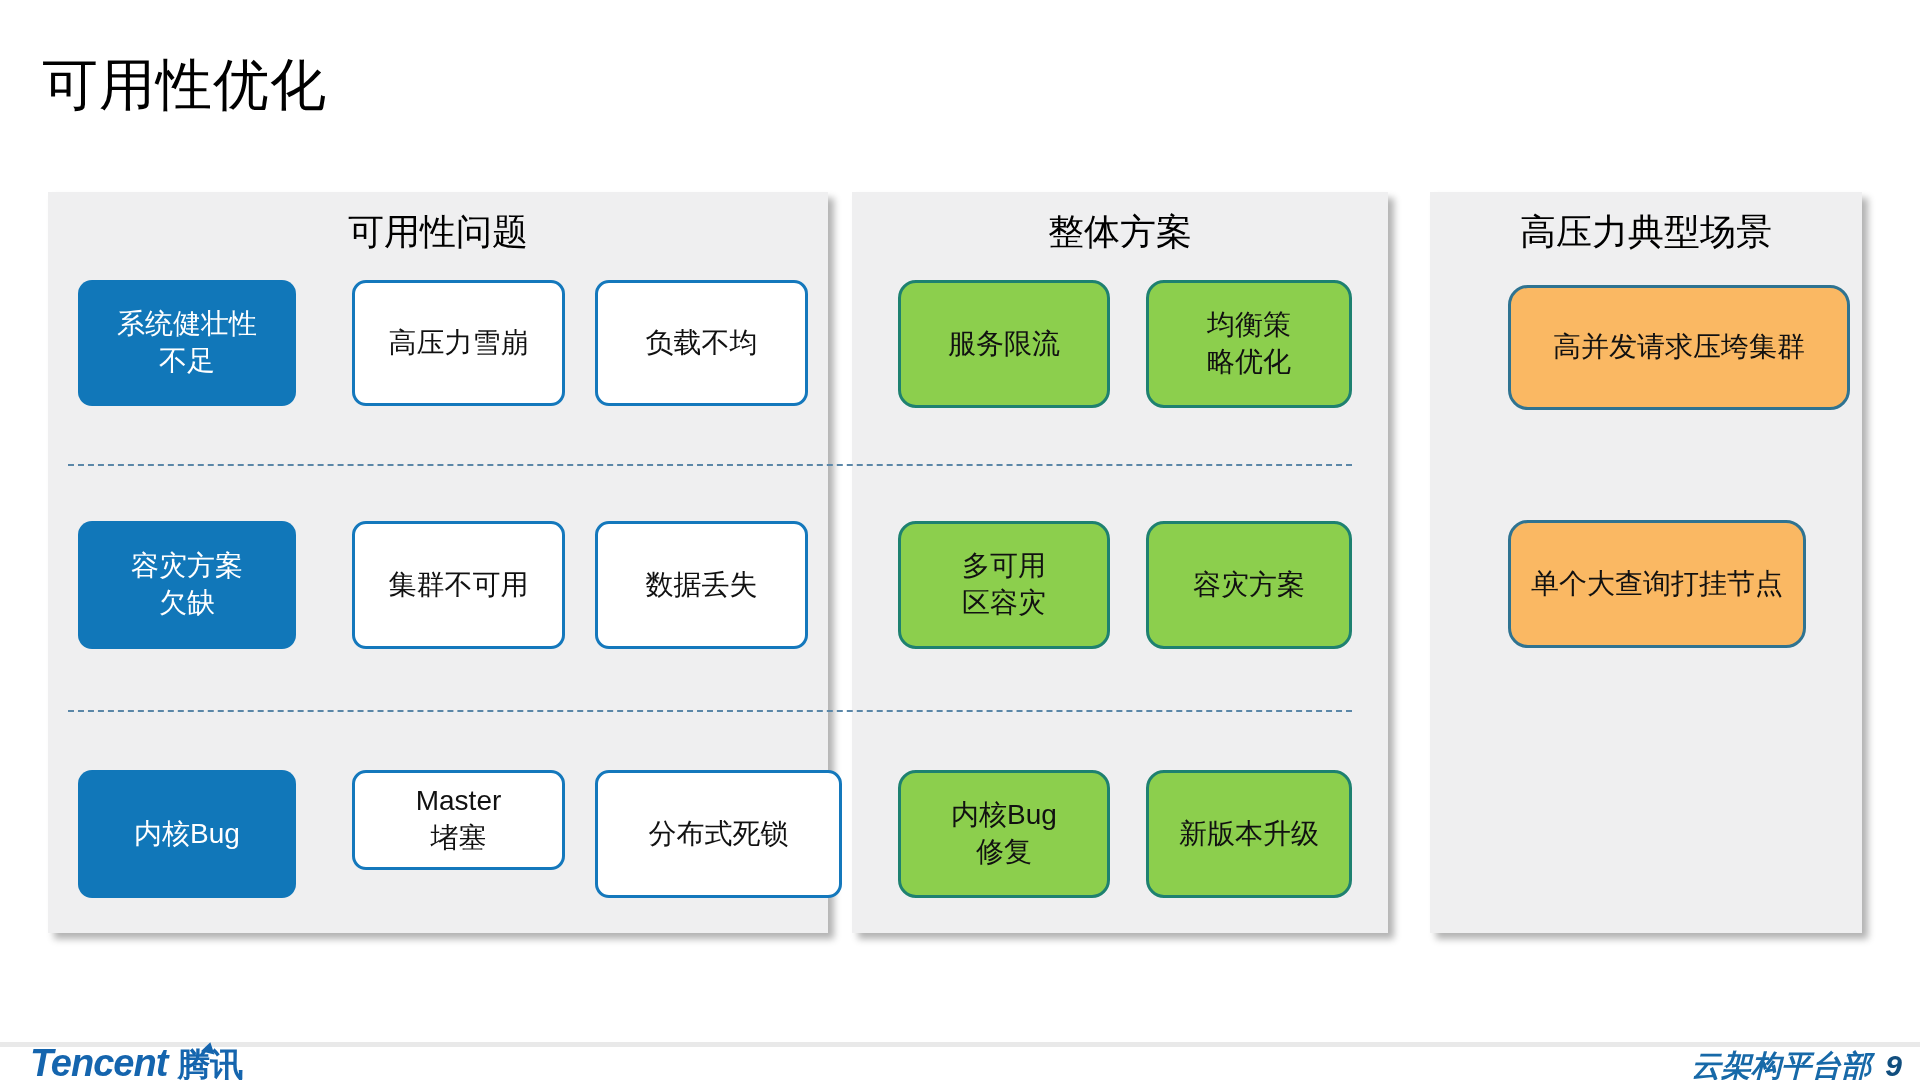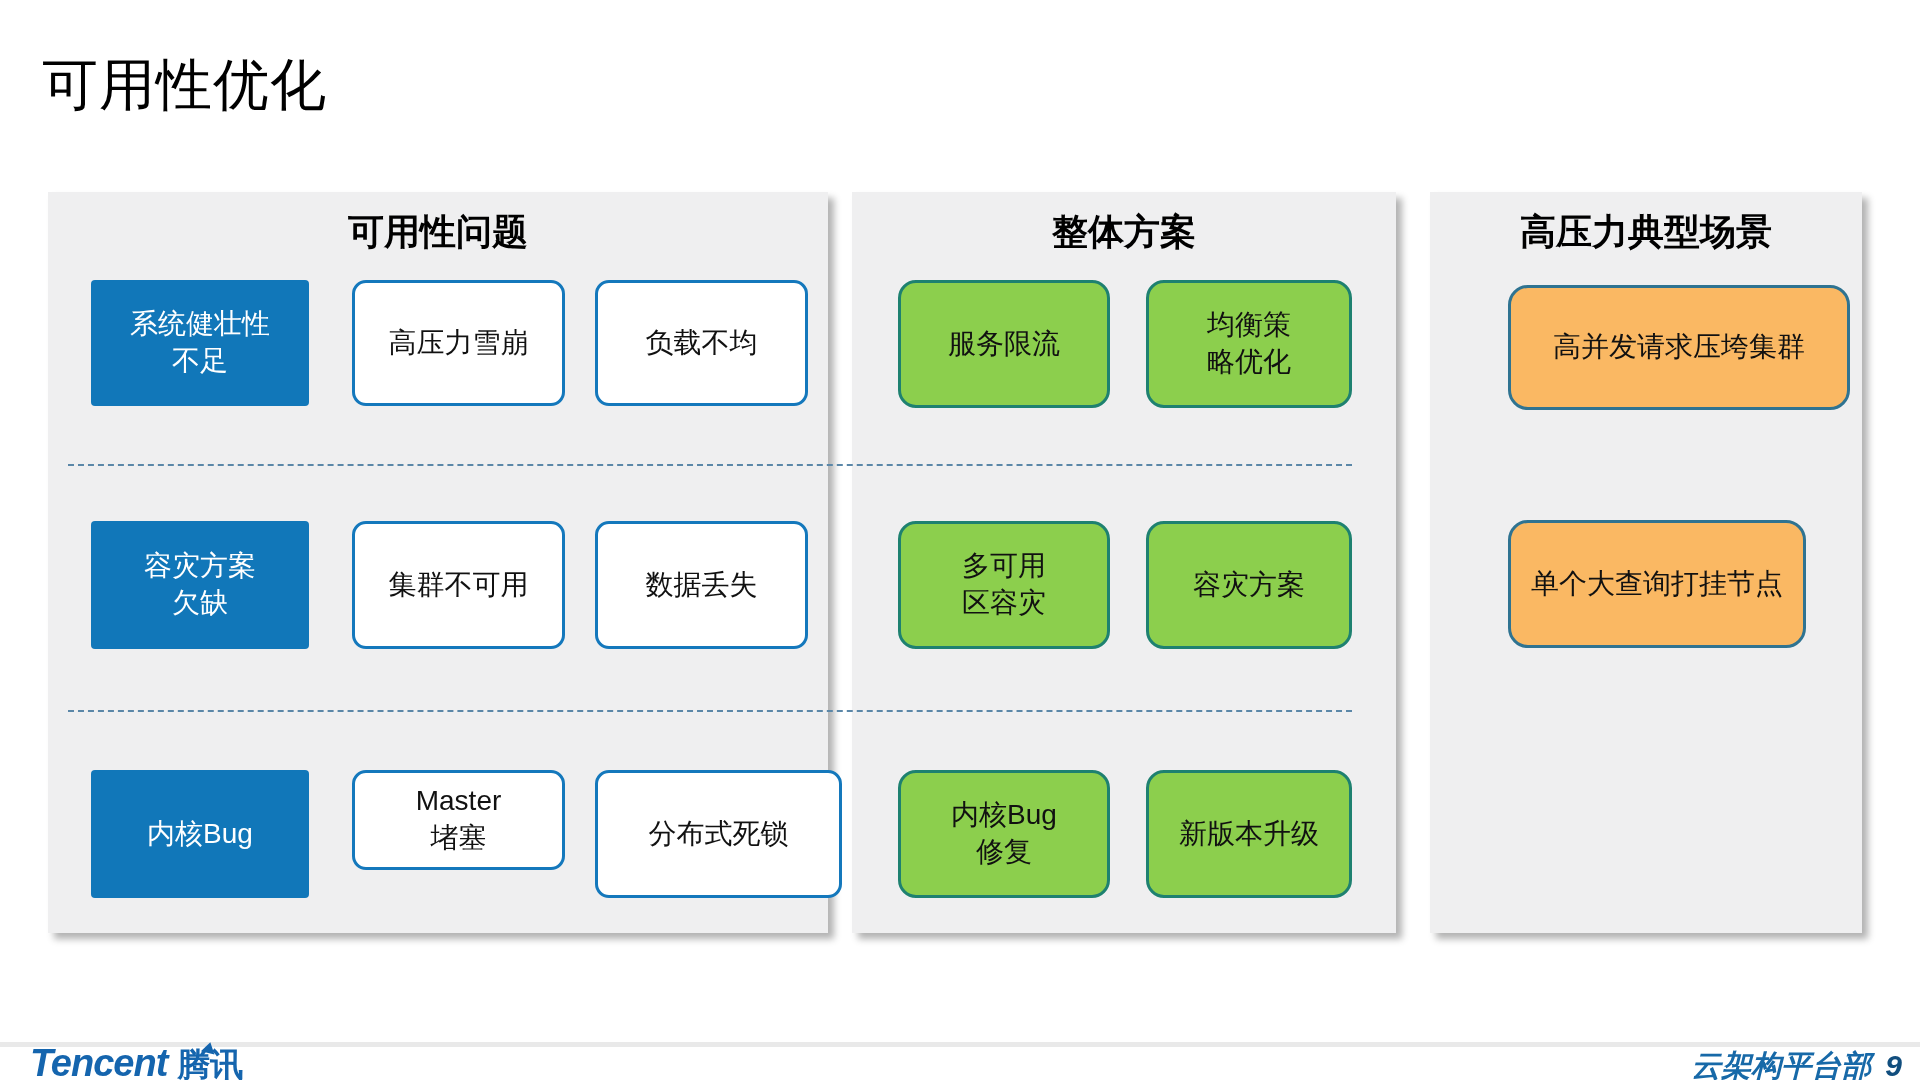--- a/index.html
+++ b/index.html
@@ -9,32 +9,32 @@
   }
   .title{
     position:absolute;left:42px;top:48px;font-size:56px;font-weight:normal;
     letter-spacing:1px;color:#000;
   }
   .panel{
     position:absolute;top:192px;height:741px;background:#efeff0;
     box-shadow:6px 6px 7px rgba(0,0,0,0.30);
   }
   .panel-problems{left:48px;width:780px;}
-  .panel-solutions{left:852px;width:536px;padding-left:8px;}
+  .panel-solutions{left:852px;width:536px;}
   .panel-scenarios{left:1430px;width:432px;}
   .panel-header{
     position:absolute;top:16px;left:0;width:100%;text-align:center;
-    font-size:36px;font-weight:bold;color:#000;
+    font-size:36px;font-weight:normal;color:#000;
   }
   .box{
     position:absolute;display:flex;align-items:center;justify-content:center;
     text-align:center;white-space:pre-line;font-size:28px;line-height:1.32;
     box-sizing:border-box;
   }
-  .box.blue{background:#1177b9;color:#ffffff;border-radius:4px;margin-left:13px;}
+  .box.blue{background:#1177b9;color:#ffffff;border-radius:14px;}
   .box.white{background:#ffffff;color:#111;border:3px solid #1478bc;border-radius:14px;}
   .box.green{background:#8ccf4d;color:#111;border:3px solid #1e8170;border-radius:18px;}
   .box.orange{background:#fab863;color:#111;border:3px solid #2f7391;border-radius:20px;margin-left:32px;}
   .row-divider{
     position:absolute;left:68px;width:1284px;height:0;
     border-top:2px dashed #5b87a8;
   }
   .divider-1{top:464px;}
   .divider-2{top:710px;}
   .footer-line{

